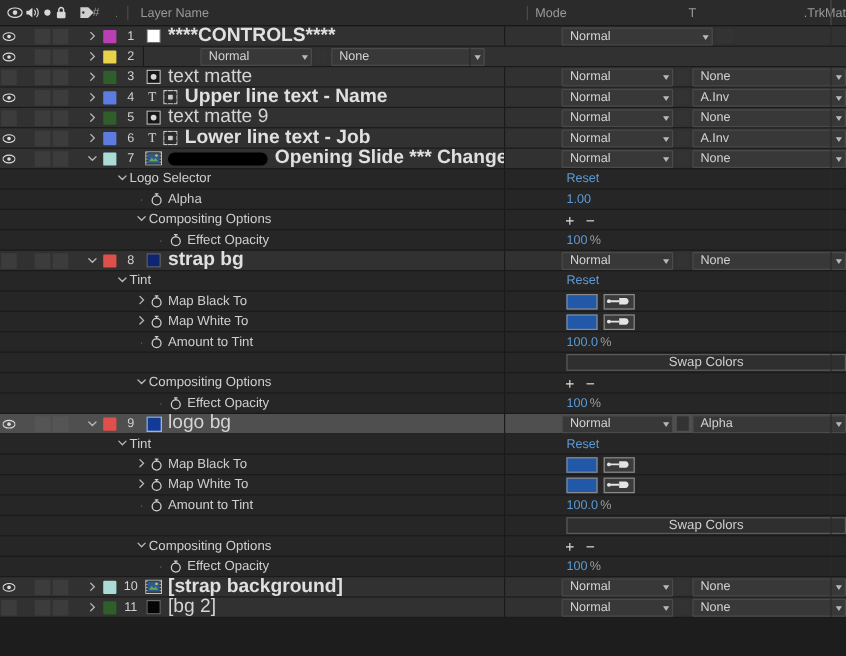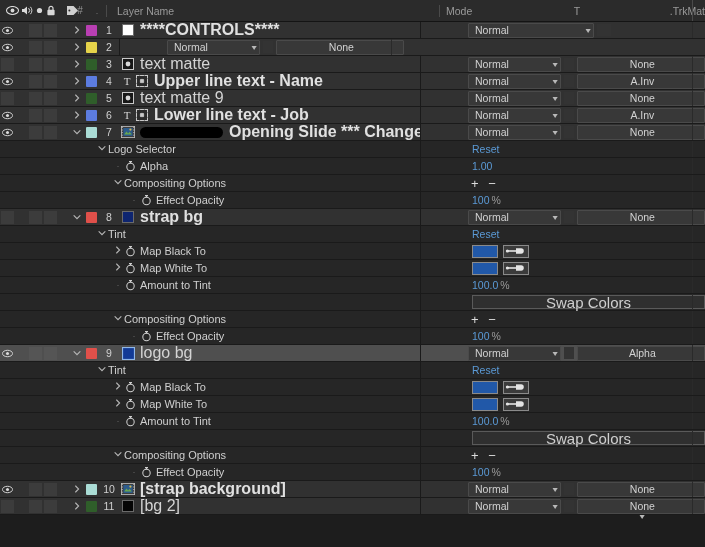--- a/index.html
+++ b/index.html
@@ -132,38 +132,38 @@
     align-items: center;
     justify-content: space-between;
     padding: 0 3px 0 6px;
     box-sizing: border-box;
     font-size: 10.5px;
     color: #d2d2d2;
   }
   .dd .cv { color:#b8b8b8; font-size:8px; transform:scaleX(1.3); }
   .dd-mode { width:126px; margin-left:2px; }
   .tbox { width:14px; height:12px; background:#333; margin:0 3px; }
-  .dd-trk { width:176px;flex-direction:column; }
+  .dd-trk { width:176px; }
   .rt-endcap { position:absolute; right:0; top:0; bottom:0; width:12px; border-left:1px solid #2a2a2a;}
 
   .vlink { color:#5b9ad6; font-size:10.5px; padding-left:6px;}
   .valtxt { color:#5b9ad6; font-size:10.5px; padding-left:6px;}
   .unit { color:#9a9a9a; font-size:10.5px; padding-left:2px;}
   .plusminus { padding-left:5px; color:#dcdcdc; font-size:13px; letter-spacing:3px; line-height:1; }
   .swatchrow { display:flex; align-items:center; padding-left:6px; gap:5px;}
   .cswatch { width:26px; height:13px; background:#2158a8; border:1px solid #8a8a8a; box-sizing:border-box;}
   .eyedrop { width:26px; height:13px; background:#3b3b3b; border:1px solid #8a8a8a; box-sizing:border-box; display:flex; align-items:center; justify-content:center;}
   .swapbtn {
     margin-left:6px;
     width:254px;
     height:14px;
     border:1px solid #5a5a5a;
     background:#2f2f2f;
     color:#cfcfcf;
-    font-size:15px;
+    font-size:11px;
     display:flex; align-items:center; justify-content:center;
     box-sizing:border-box;
   }
   .eye {
     width:11px;height:11px;
   }
 </style>
 </head>
 <body>
 

